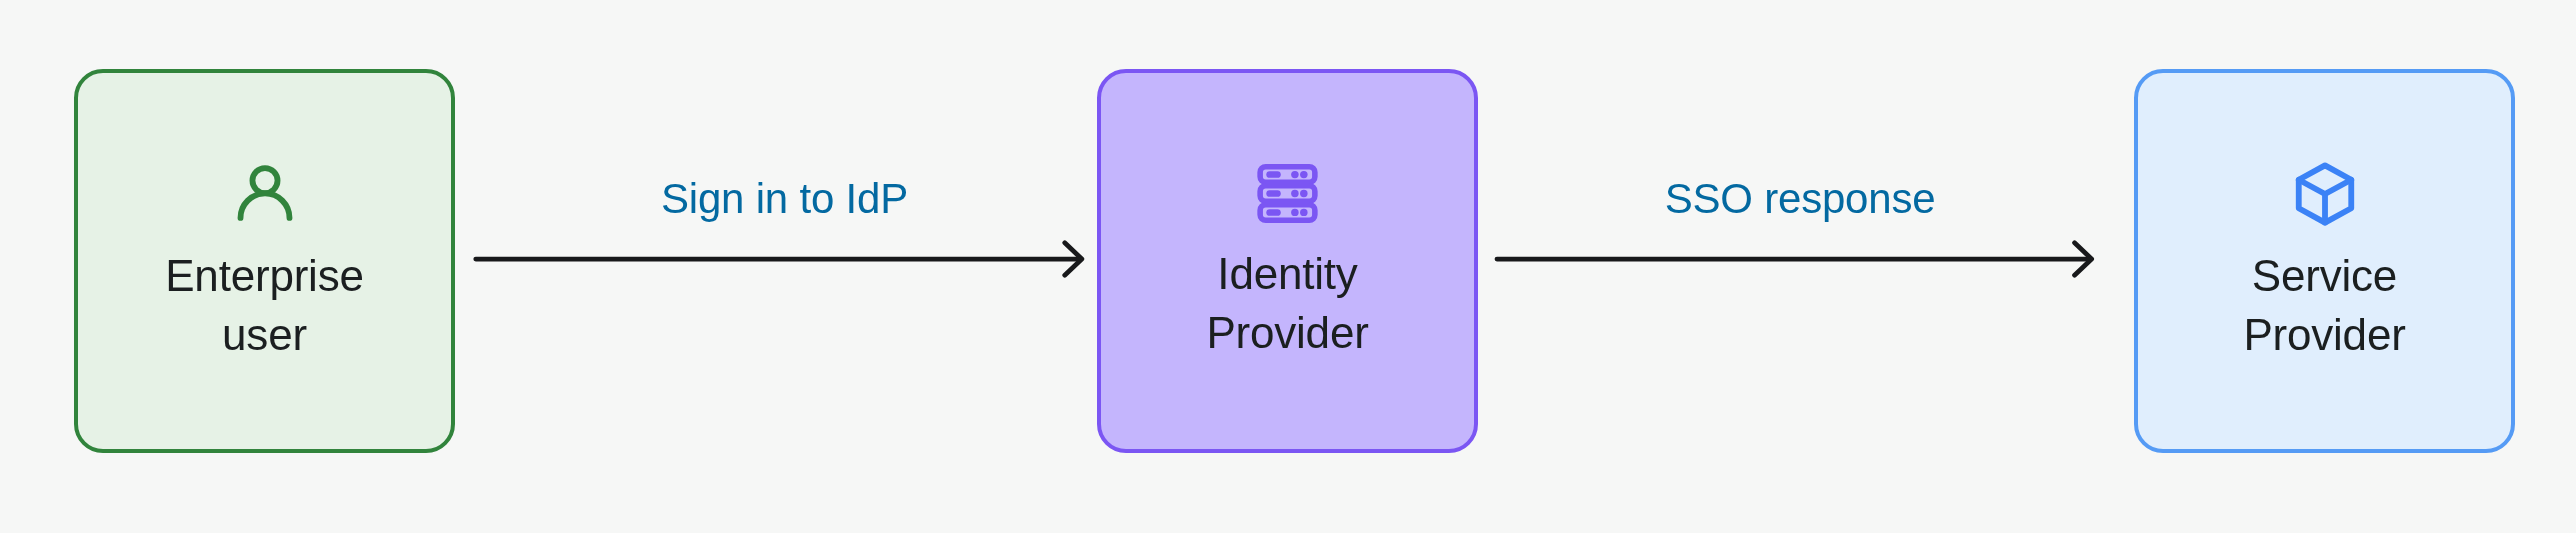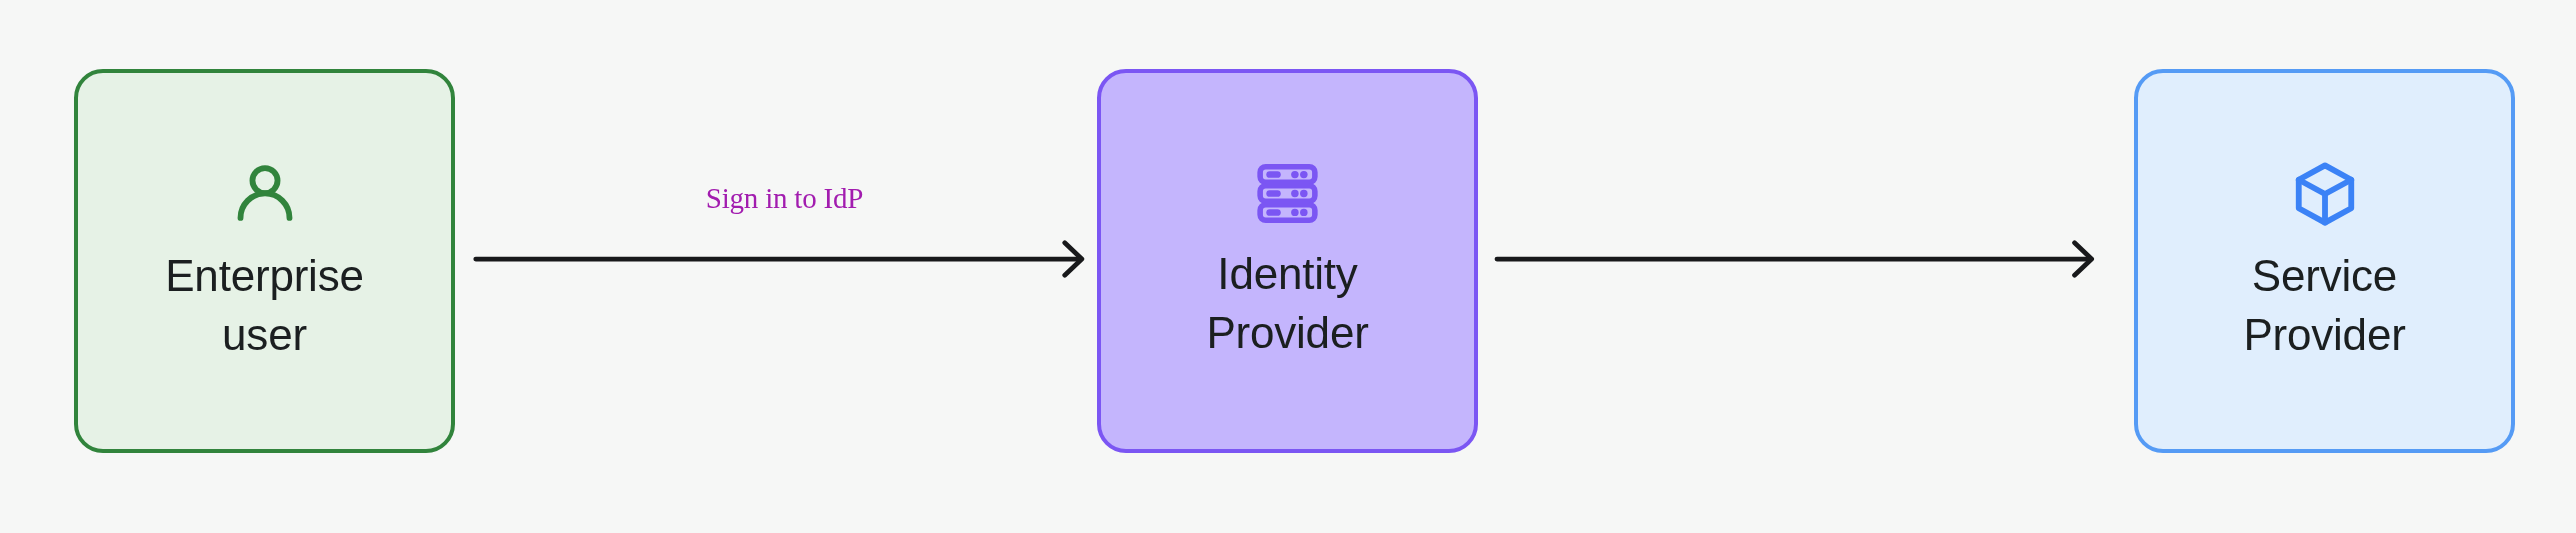--- a/index.html
+++ b/index.html
@@ -57,27 +57,26 @@
     height: 38px;
     top: 240px;
     line-height: 0;
   }
   #arrow-1 { left: 473px;  width: 623px; }
   #arrow-2 { left: 1494px; width: 612px; }
 
   
   .edge-label {
     position: absolute;
-    font-size: 29px;
+    font-size: 42px;
     line-height: 55px;
-    color: #a21caf;
+    color: #0369a1;
     text-align: center;
     white-space: pre-line;
     letter-spacing: -0.2px;
-    font-family: Liberation Serif, serif;
   }
   #edge-1-label {
     left: 473px;
     width: 623px;
     top: 171px;
   }
   #edge-2-label-top {
     left: 1494px;
     width: 612px;
     top: 171px;
@@ -127,20 +126,21 @@
         <line x1="14.6" y1="12" x2="14.7" y2="12" stroke-width="2.6"></line>
         <line x1="17.8" y1="12" x2="17.9" y2="12" stroke-width="2.6"></line>
         <line x1="14.6" y1="18.8" x2="14.7" y2="18.8" stroke-width="2.6"></line>
         <line x1="17.8" y1="18.8" x2="17.9" y2="18.8" stroke-width="2.6"></line>
       </svg>
     </span>
     <div class="node-label">Identity
 Provider</div>
   </div>
 
+  <div id="edge-2-label-top" class="edge-label">SSO response</div>
 
   <div id="arrow-2" class="arrow">
     <svg width="612" height="38" viewBox="0 0 642 40" fill="none" stroke="#18191b" stroke-width="5" stroke-linecap="round" stroke-linejoin="round">
       <line x1="2" y1="20" x2="627" y2="20"></line>
       <polyline points="610,3 628,20 610,37" fill="none"></polyline>
     </svg>
   </div>
 
 
   <div id="node-sp" class="node">

